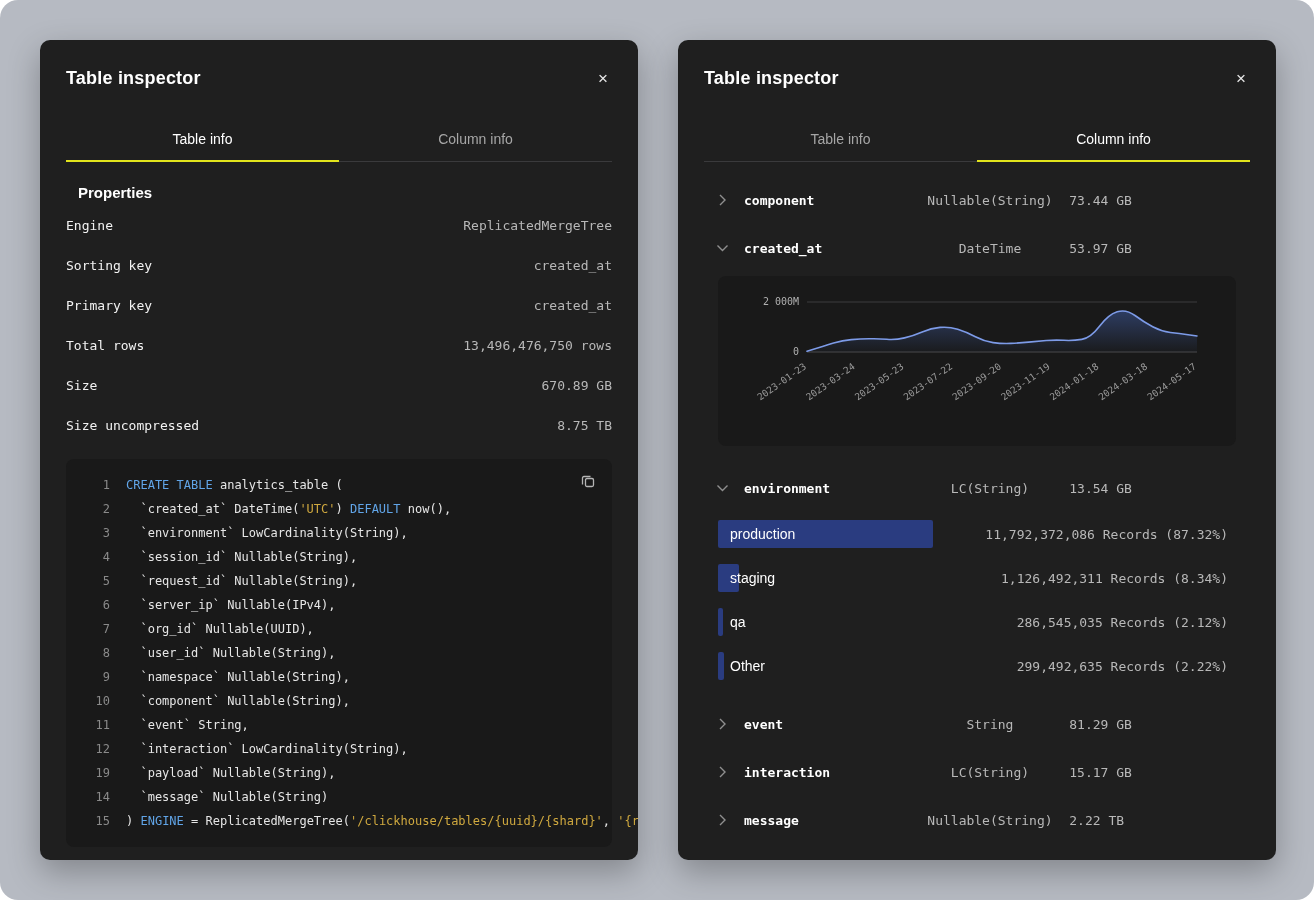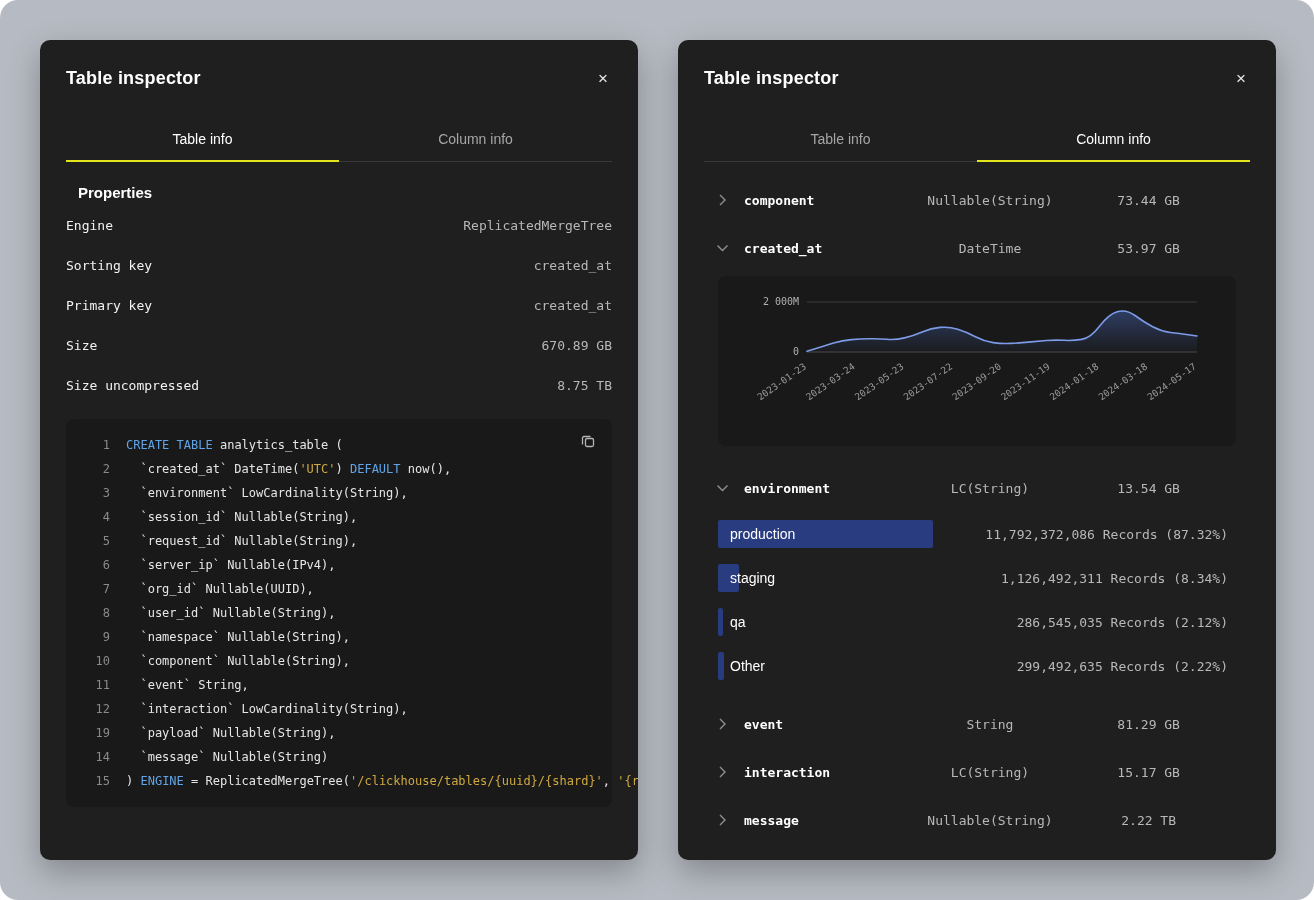--- a/index.html
+++ b/index.html
@@ -35,21 +35,21 @@
   .copy{position:absolute;top:10px;right:12px;background:none;border:none;cursor:pointer;padding:4px}
   .code-line{display:flex;white-space:pre}
   .ln{width:36px;text-align:right;color:#8a8a8a;margin-right:16px;flex:none}
   .tok-kw{color:#61a5e8}
   .tok-str{color:#d0a93f}
   .tok-p{color:#e6e6e6}
   
   .col-row{display:grid;grid-template-columns:26px 1.05fr 1fr 1fr;align-items:center;height:48px;padding:0 48px 0 40px;font-family:"DejaVu Sans Mono",monospace;font-size:13px;cursor:pointer}
   .col-name{color:#fff;font-weight:700}
   .col-type{color:var(--txt2);text-align:center}
-  .col-size{color:var(--txt2);text-align:center}
+  .col-size{color:var(--txt2);text-align:left}
   .chev{width:9px;height:12px;display:block}
   .chev.open{transform:rotate(90deg)}
   .chart-box{margin:4px 40px 18px;height:170px;background:var(--inset);border-radius:8px}
   .chart-box svg{width:100%;height:100%;display:block}
   .bar-row{display:flex;align-items:center;justify-content:flex-start;height:44px;padding:0 48px 0 40px}
   .bar-wrap{position:relative;height:28px;flex:1;display:flex;align-items:center;min-width:0}
   .bar-fill{position:absolute;left:0;top:0;bottom:0;background:var(--barblue);border-radius:2px}
   .bar-label{position:relative;margin-left:12px;color:#fff;font-size:14px}
   .bar-records{color:var(--txt2);font-family:"DejaVu Sans Mono",monospace;font-size:13px;white-space:nowrap}
   .bars{margin-bottom:12px}
@@ -75,20 +75,24 @@
         <span class="k">Engine</span>
         <span class="v">ReplicatedMergeTree</span>
       </div>
       <div class="prop-row">
         <span class="k">Sorting key</span>
         <span class="v">created_at</span>
       </div>
       <div class="prop-row">
         <span class="k">Primary key</span>
         <span class="v">created_at</span>
+      </div>
+      <div class="prop-row">
+        <span class="k">Total rows</span>
+        <span class="v">13,496,476,750 rows</span>
       </div>
       <div class="prop-row">
         <span class="k">Size</span>
         <span class="v">670.89 GB</span>
       </div>
       <div class="prop-row">
         <span class="k">Size uncompressed</span>
         <span class="v">8.75 TB</span>
       </div>
 

